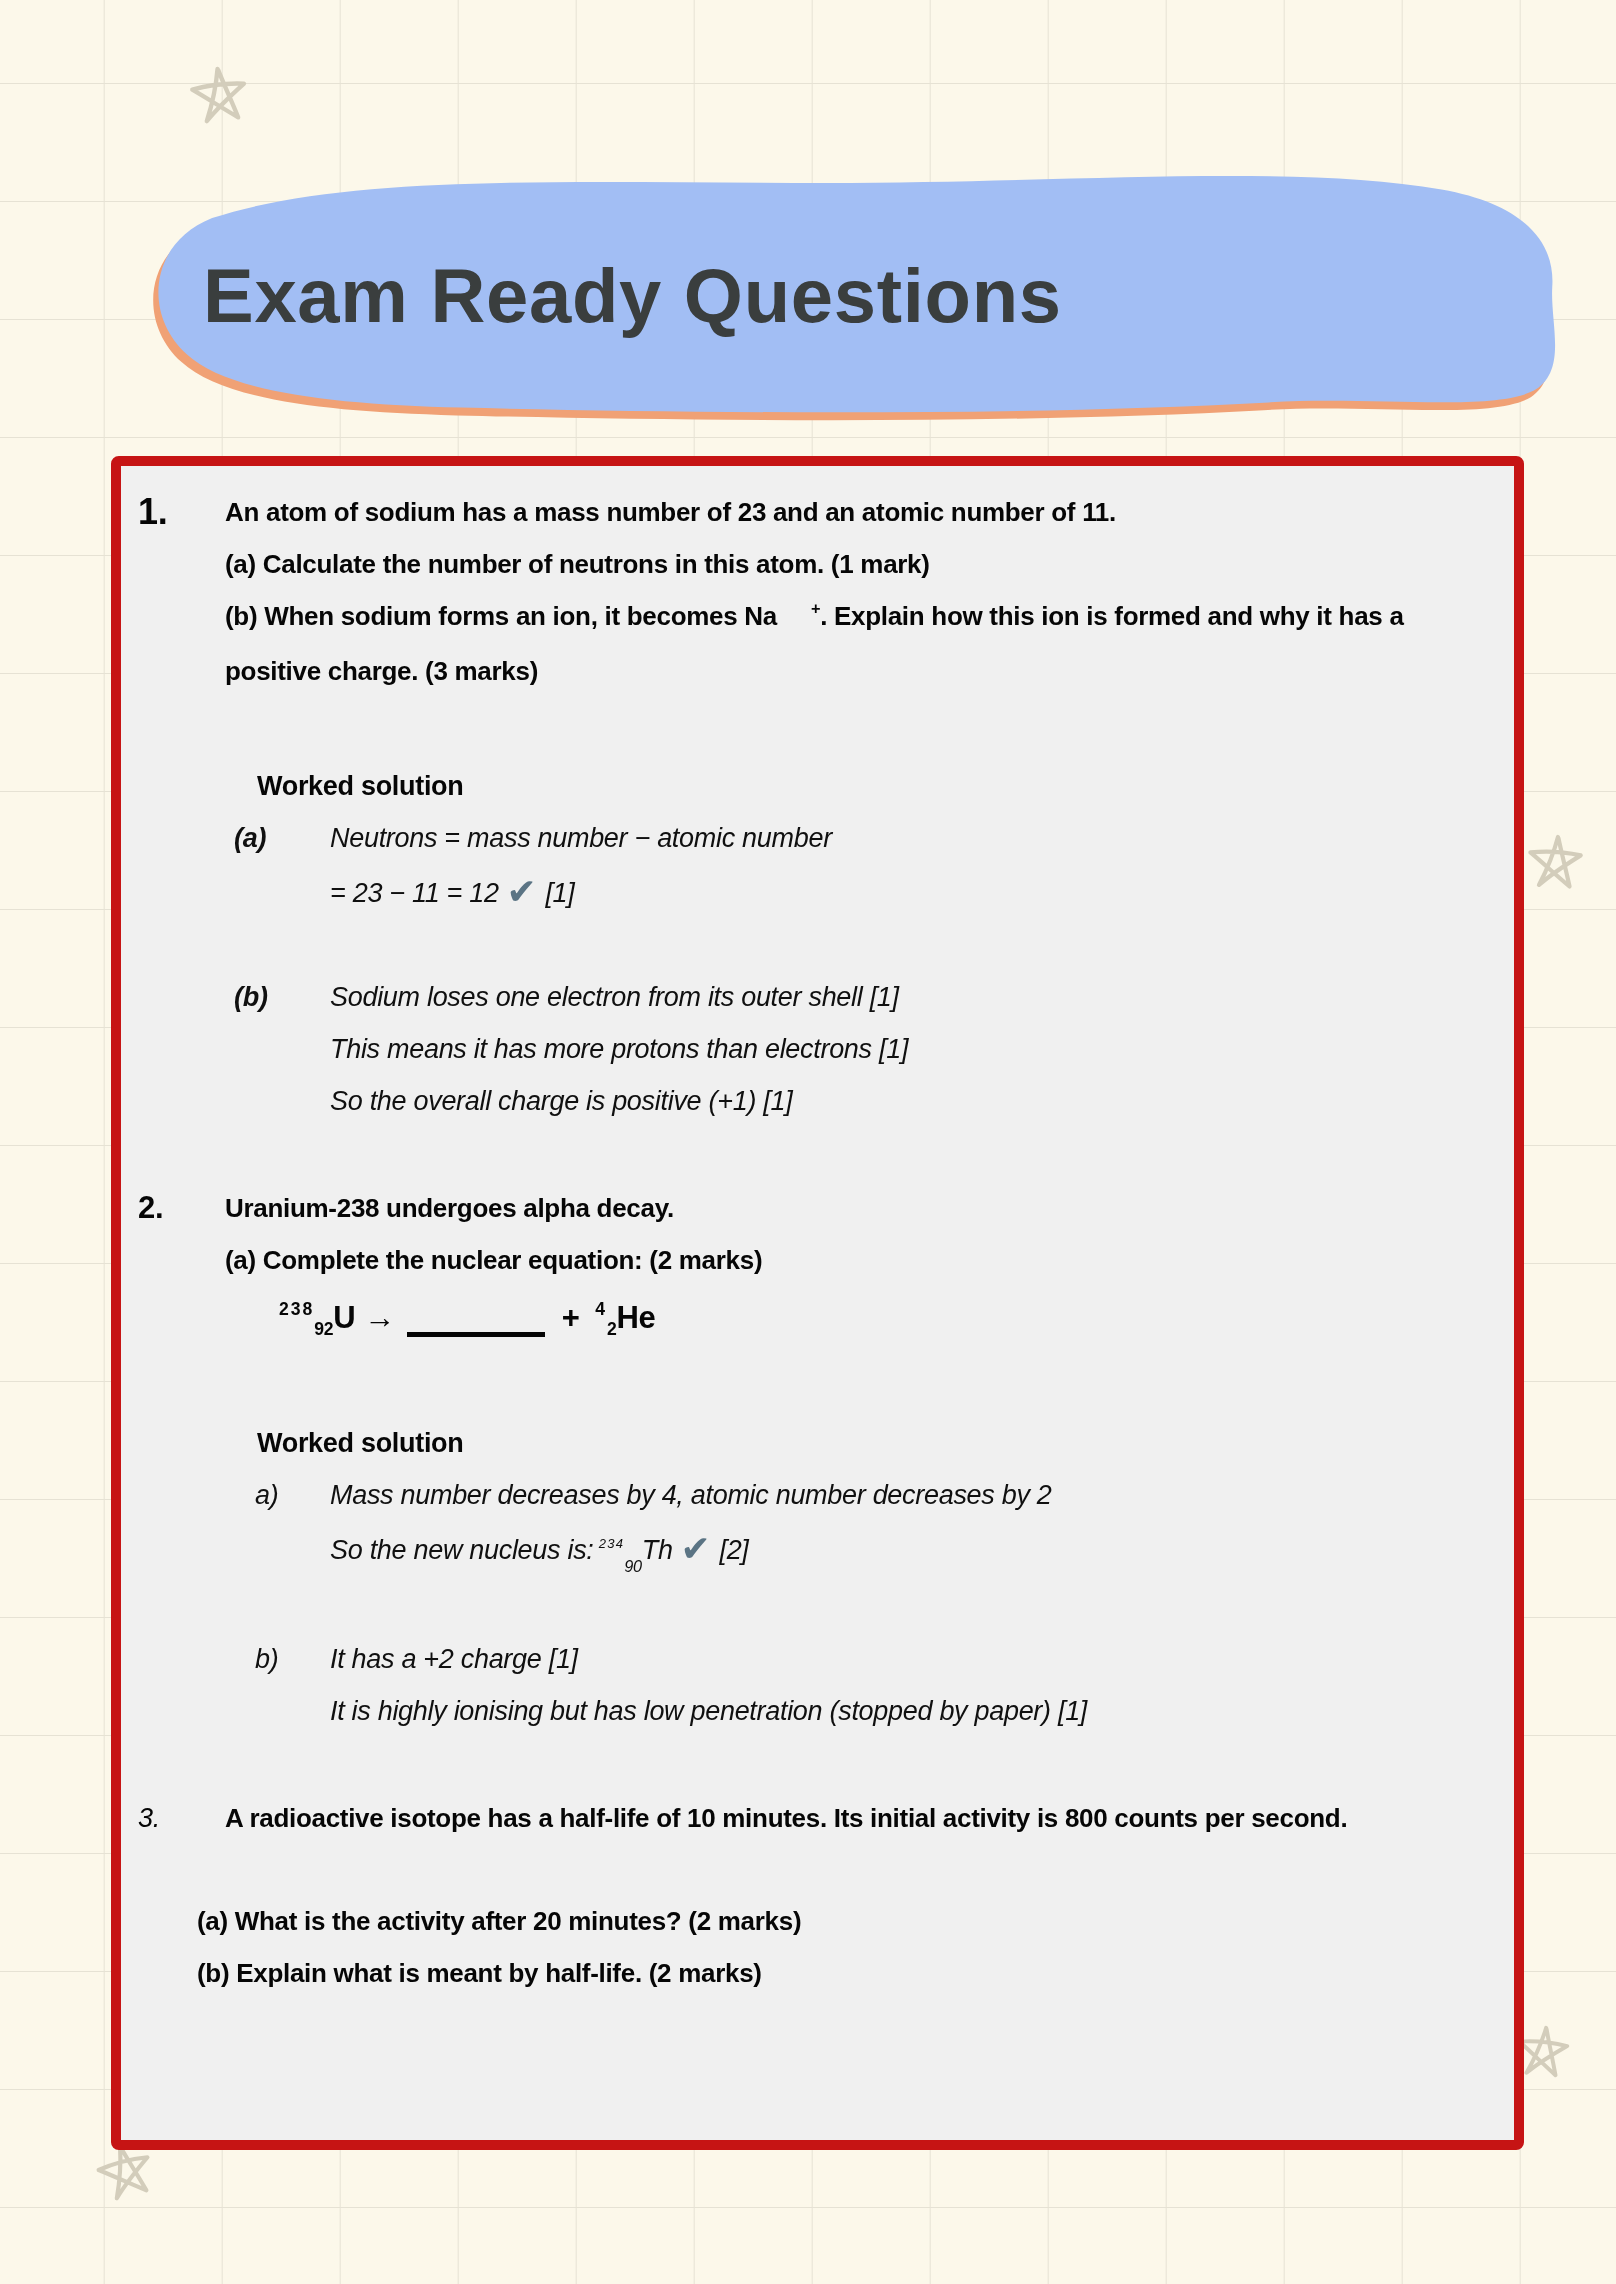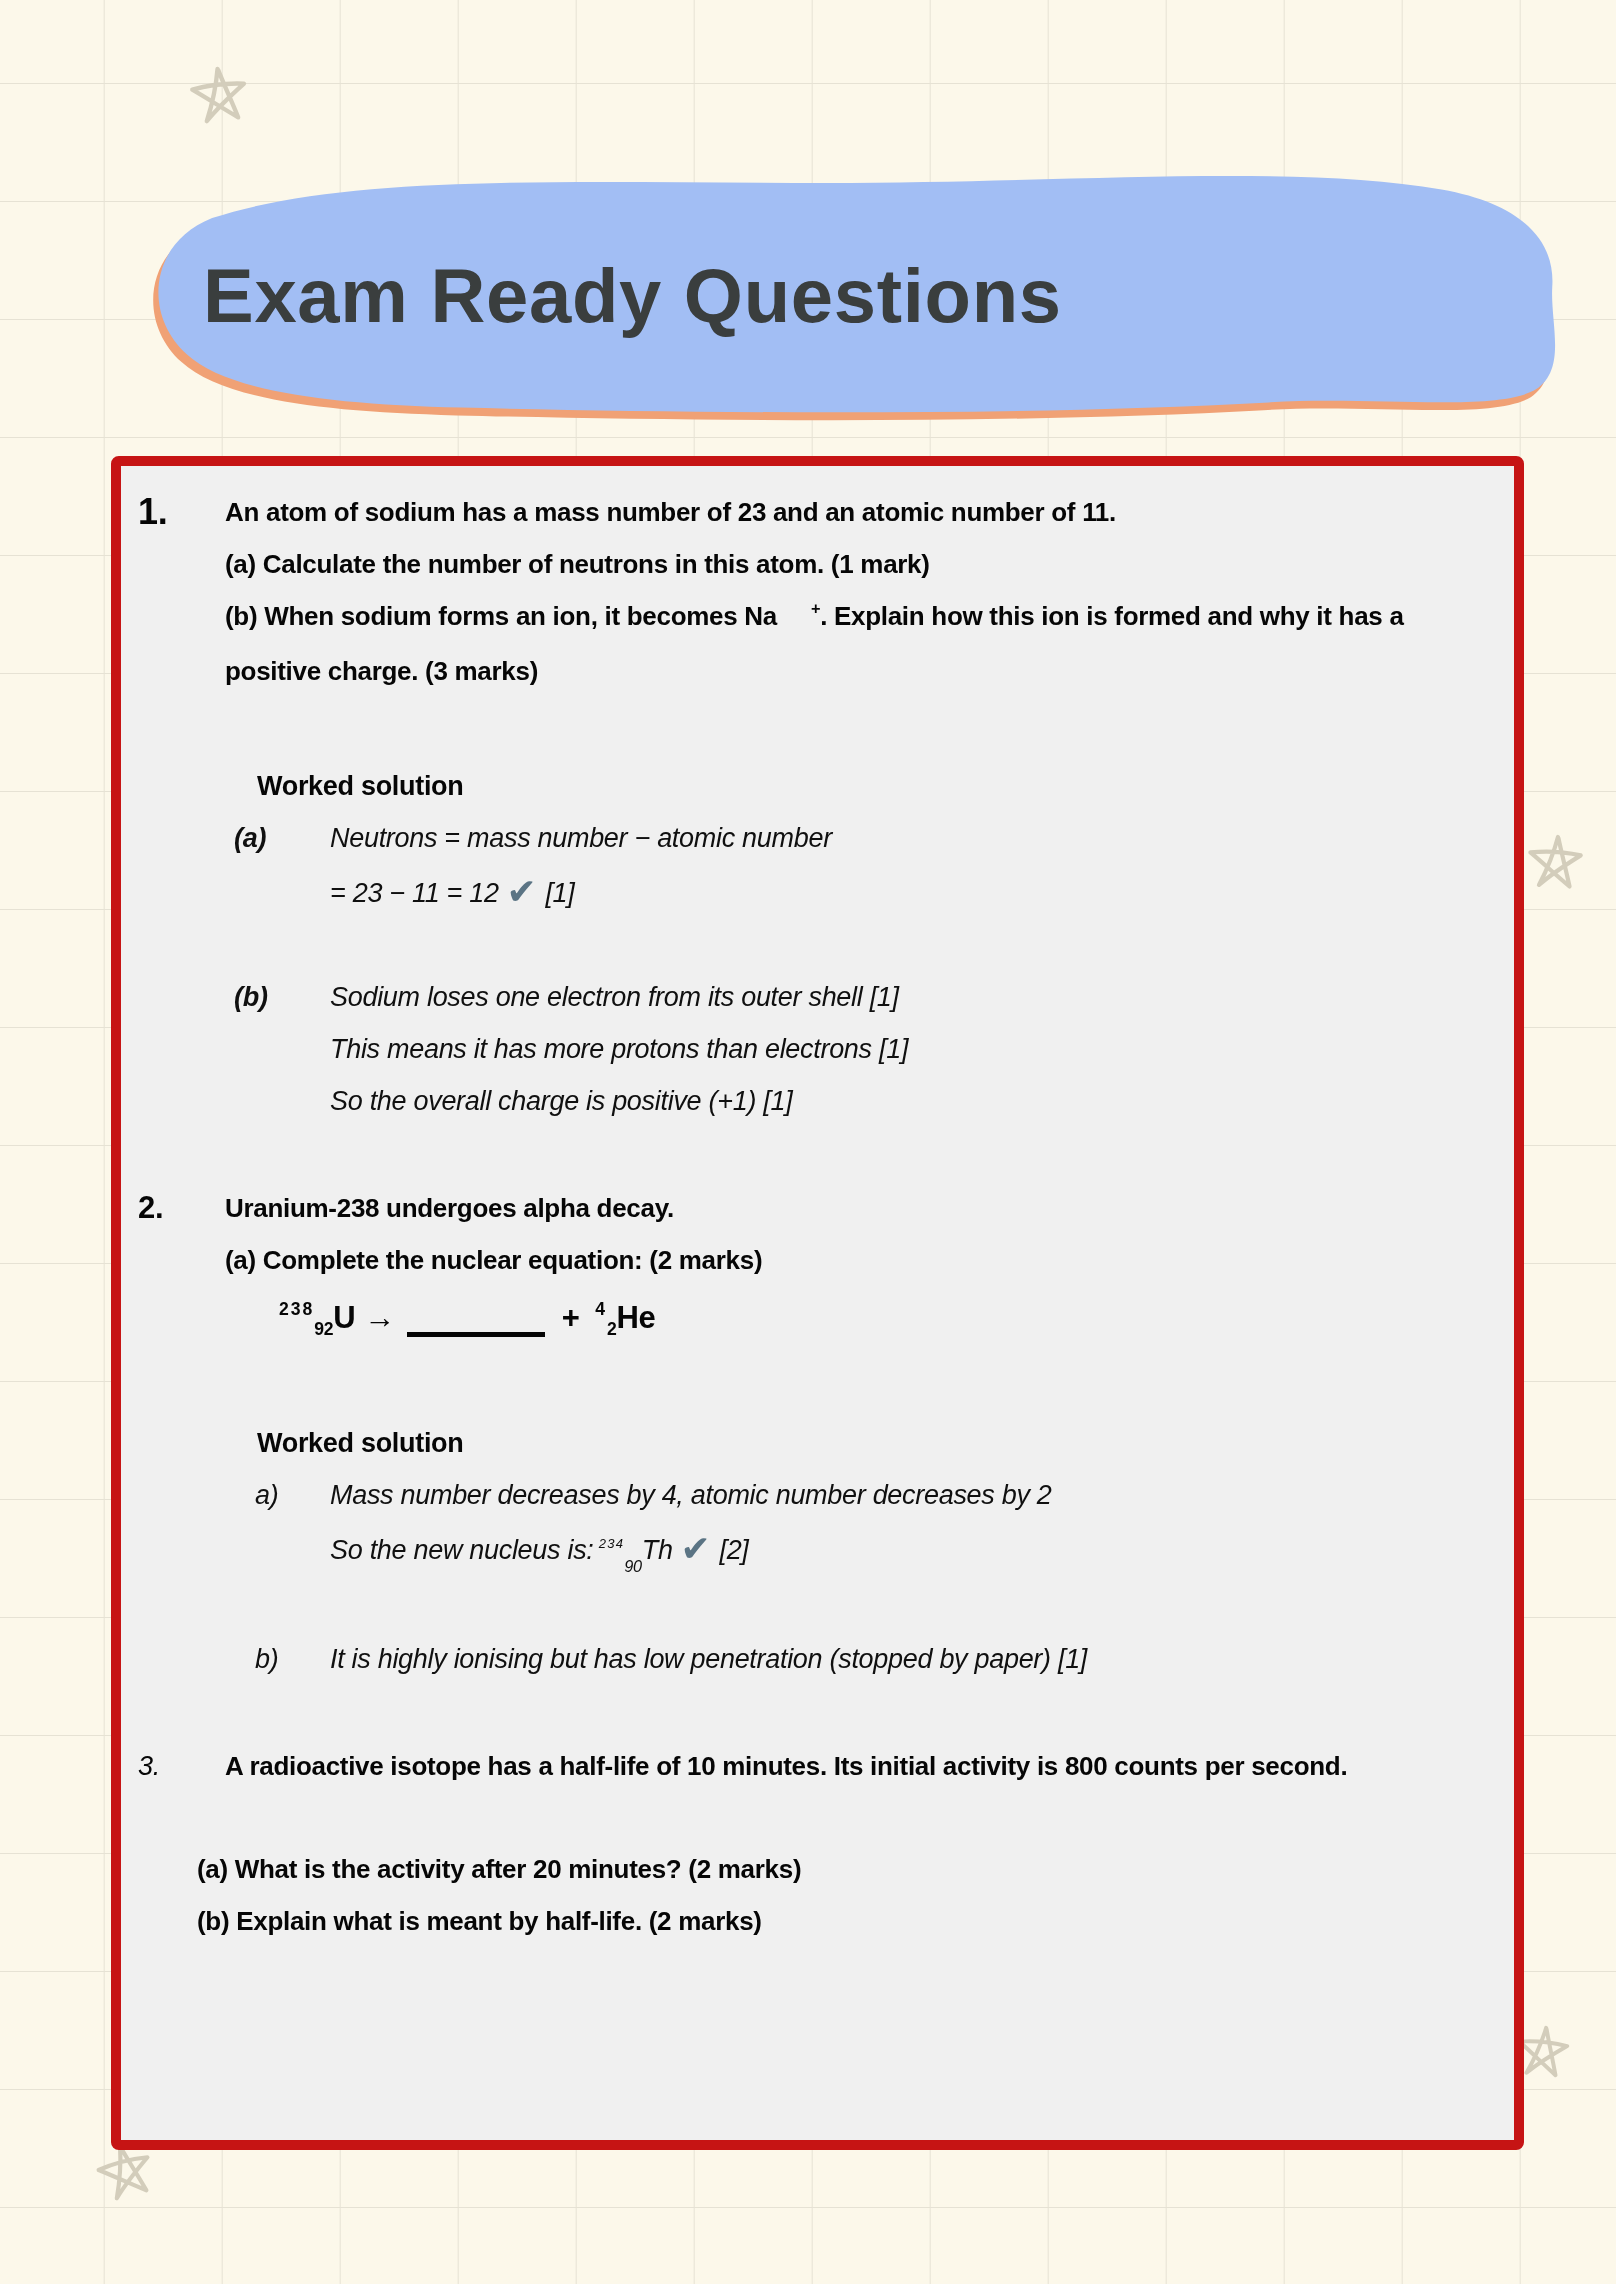--- a/index.html
+++ b/index.html
@@ -143,20 +143,21 @@
     <div class="sol-row sol2">
       <div class="sol-label">a)</div>
       <div class="sol-body">
         <div>Mass number decreases by 4, atomic number decreases by 2</div>
         <div><span>So the new nucleus is:</span><span class="isup">234</span><span class="isub">90</span><span>Th</span><span class="check-icon">✔</span><span>[2]</span></div>
       </div>
     </div>
     <div class="sol-row sol2 mt-block">
       <div class="sol-label">b)</div>
       <div class="sol-body">
+        <div>It has a +2 charge [1]</div>
         <div>It is highly ionising but has low penetration (stopped by paper) [1]</div>
       </div>
     </div>
 
     <div class="q-row mt-q">
       <div class="q-num num-3">3.</div>
       <div class="q-body">
         <div>A radioactive isotope has a half-life of 10 minutes. Its initial activity is 800 counts per second.</div>
       </div>
     </div>

